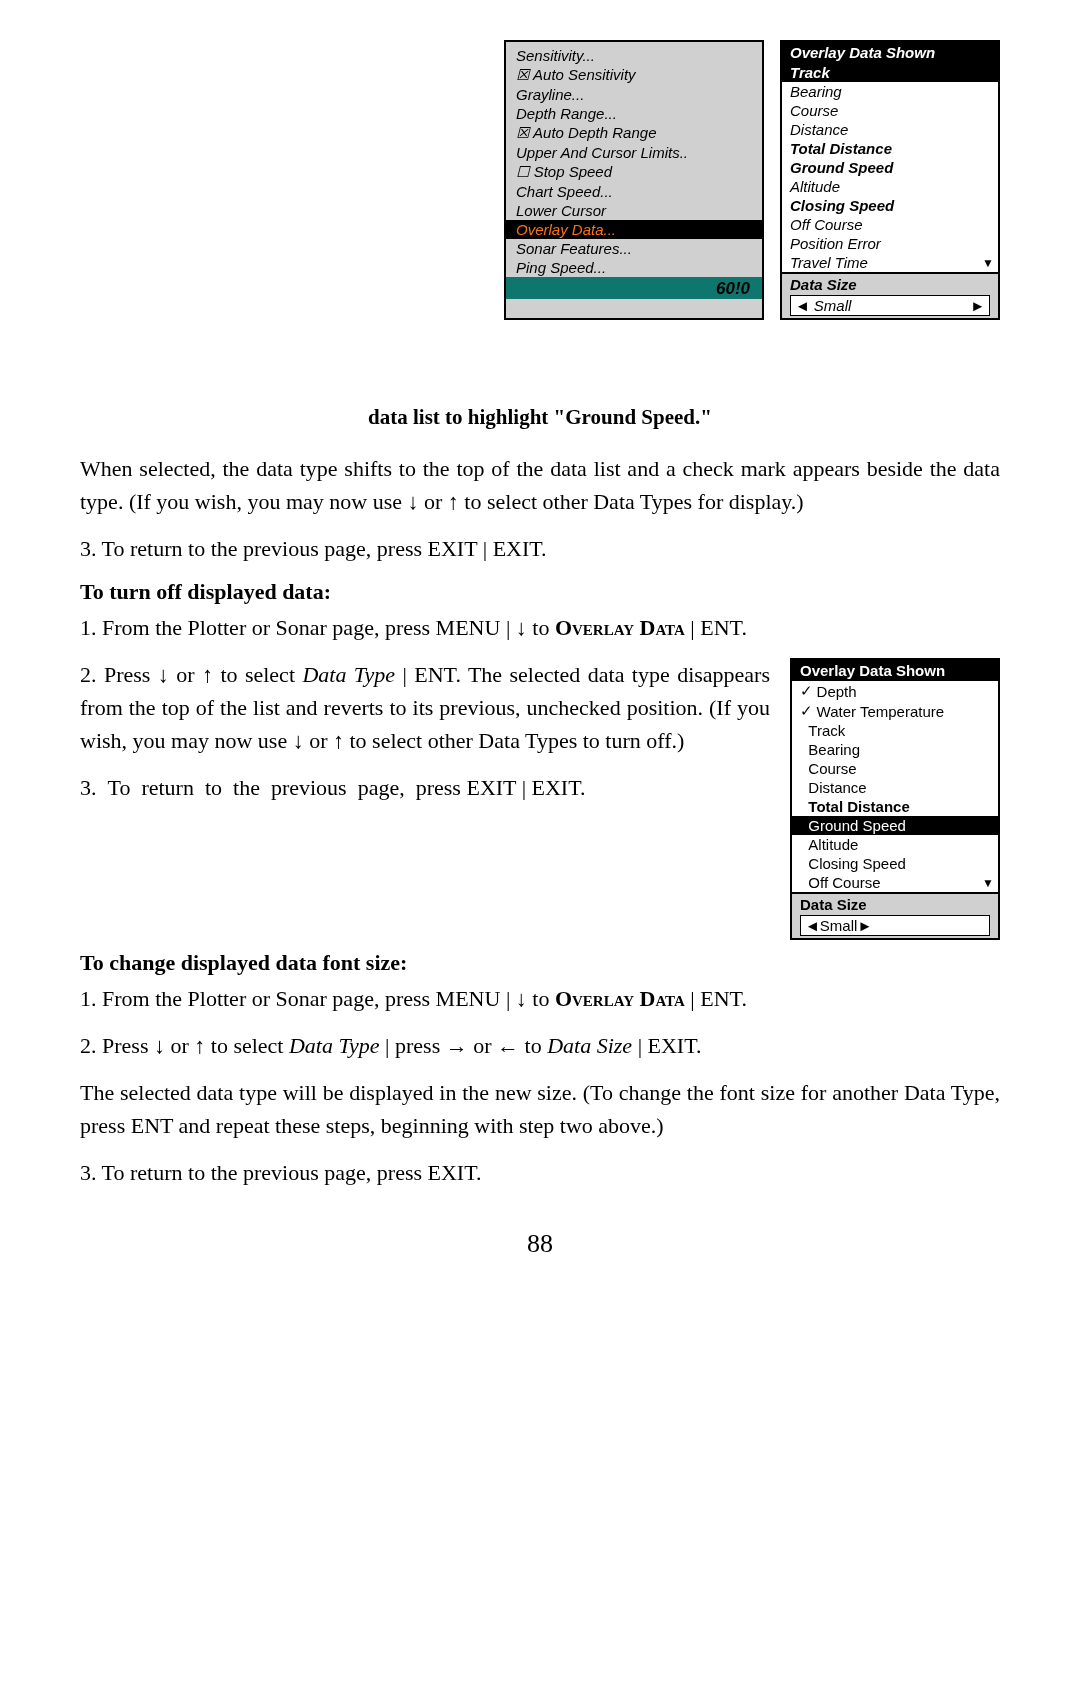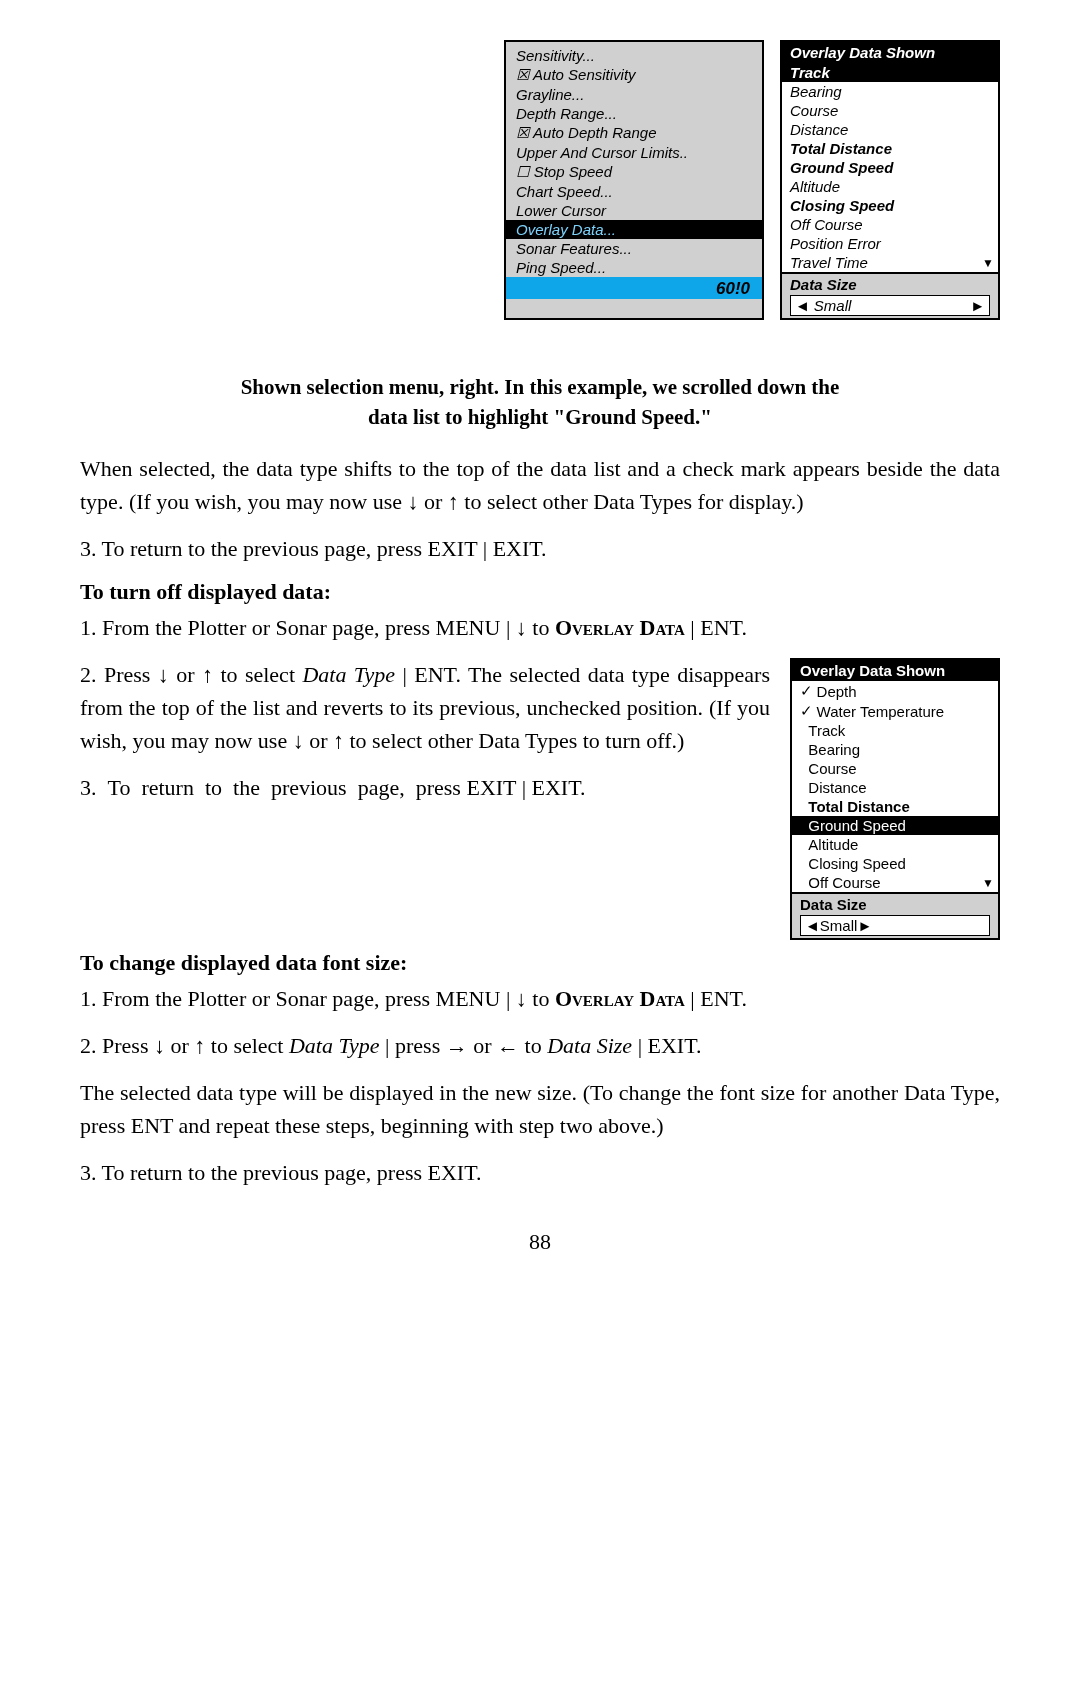--- a/index.html
+++ b/index.html
@@ -31,35 +31,35 @@
       font-family: Arial, Helvetica, sans-serif;
       font-size: 15px;
     }
     .menu-panel .menu-item {
       padding: 1px 10px;
       white-space: nowrap;
       color: #000;
     }
     .menu-panel .menu-item.selected {
       background: #000;
-      color: #7dd3fc;
+      color: #f97316;
     }
     .menu-panel .menu-item.checkbox-item::before {
       content: '☒ ';
     }
     .menu-panel .menu-item.checkbox-unchecked::before {
       content: '☐ ';
     }
     .menu-panel .depth-label {
       text-align: right;
       font-weight: bold;
       font-size: 17px;
       padding-right: 12px;
       padding-top: 2px;
-      background: #0ea5e9;
+      background: #0f766e;
     }
 
     
     .overlay-panel {
       border: 2px solid #000;
       background: #fff;
       width: 220px;
       font-family: Arial, Helvetica, sans-serif;
       font-size: 15px;
     }
@@ -193,21 +193,21 @@
     .clearfix::after {
       content: '';
       display: table;
       clear: both;
     }
 
     
     .page-number {
       text-align: center;
       margin-top: 40px;
-      font-size: 22px;
+      font-size: 26px;
     }
 
     
     .small-caps {
       font-variant: small-caps;
       font-weight: bold;
     }
   </style>
 </head>
 <body>
@@ -254,21 +254,21 @@
         <span class="arrow-left">◄</span>
         <span>Small</span>
         <span class="arrow-right">►</span>
       </div>
     </div>
   </div>
 </div>
 
 <div class="caption">
   <br>
-  <span>Shown selection menu, right. In this example, we scrolled down the</span><br>
+  <br>
   <span>data list to highlight "Ground Speed."</span>
 </div>
 
 <p class="body-text">
   When selected, the data type shifts to the top of the data list and a check mark appears beside the data type. (If you wish, you may now use ↓ or ↑ to select other Data Types for display.)
 </p>
 
 <p class="body-text">
   3. To return to the previous page, press <strong>EXIT</strong> | <strong>EXIT</strong>.
 </p>

